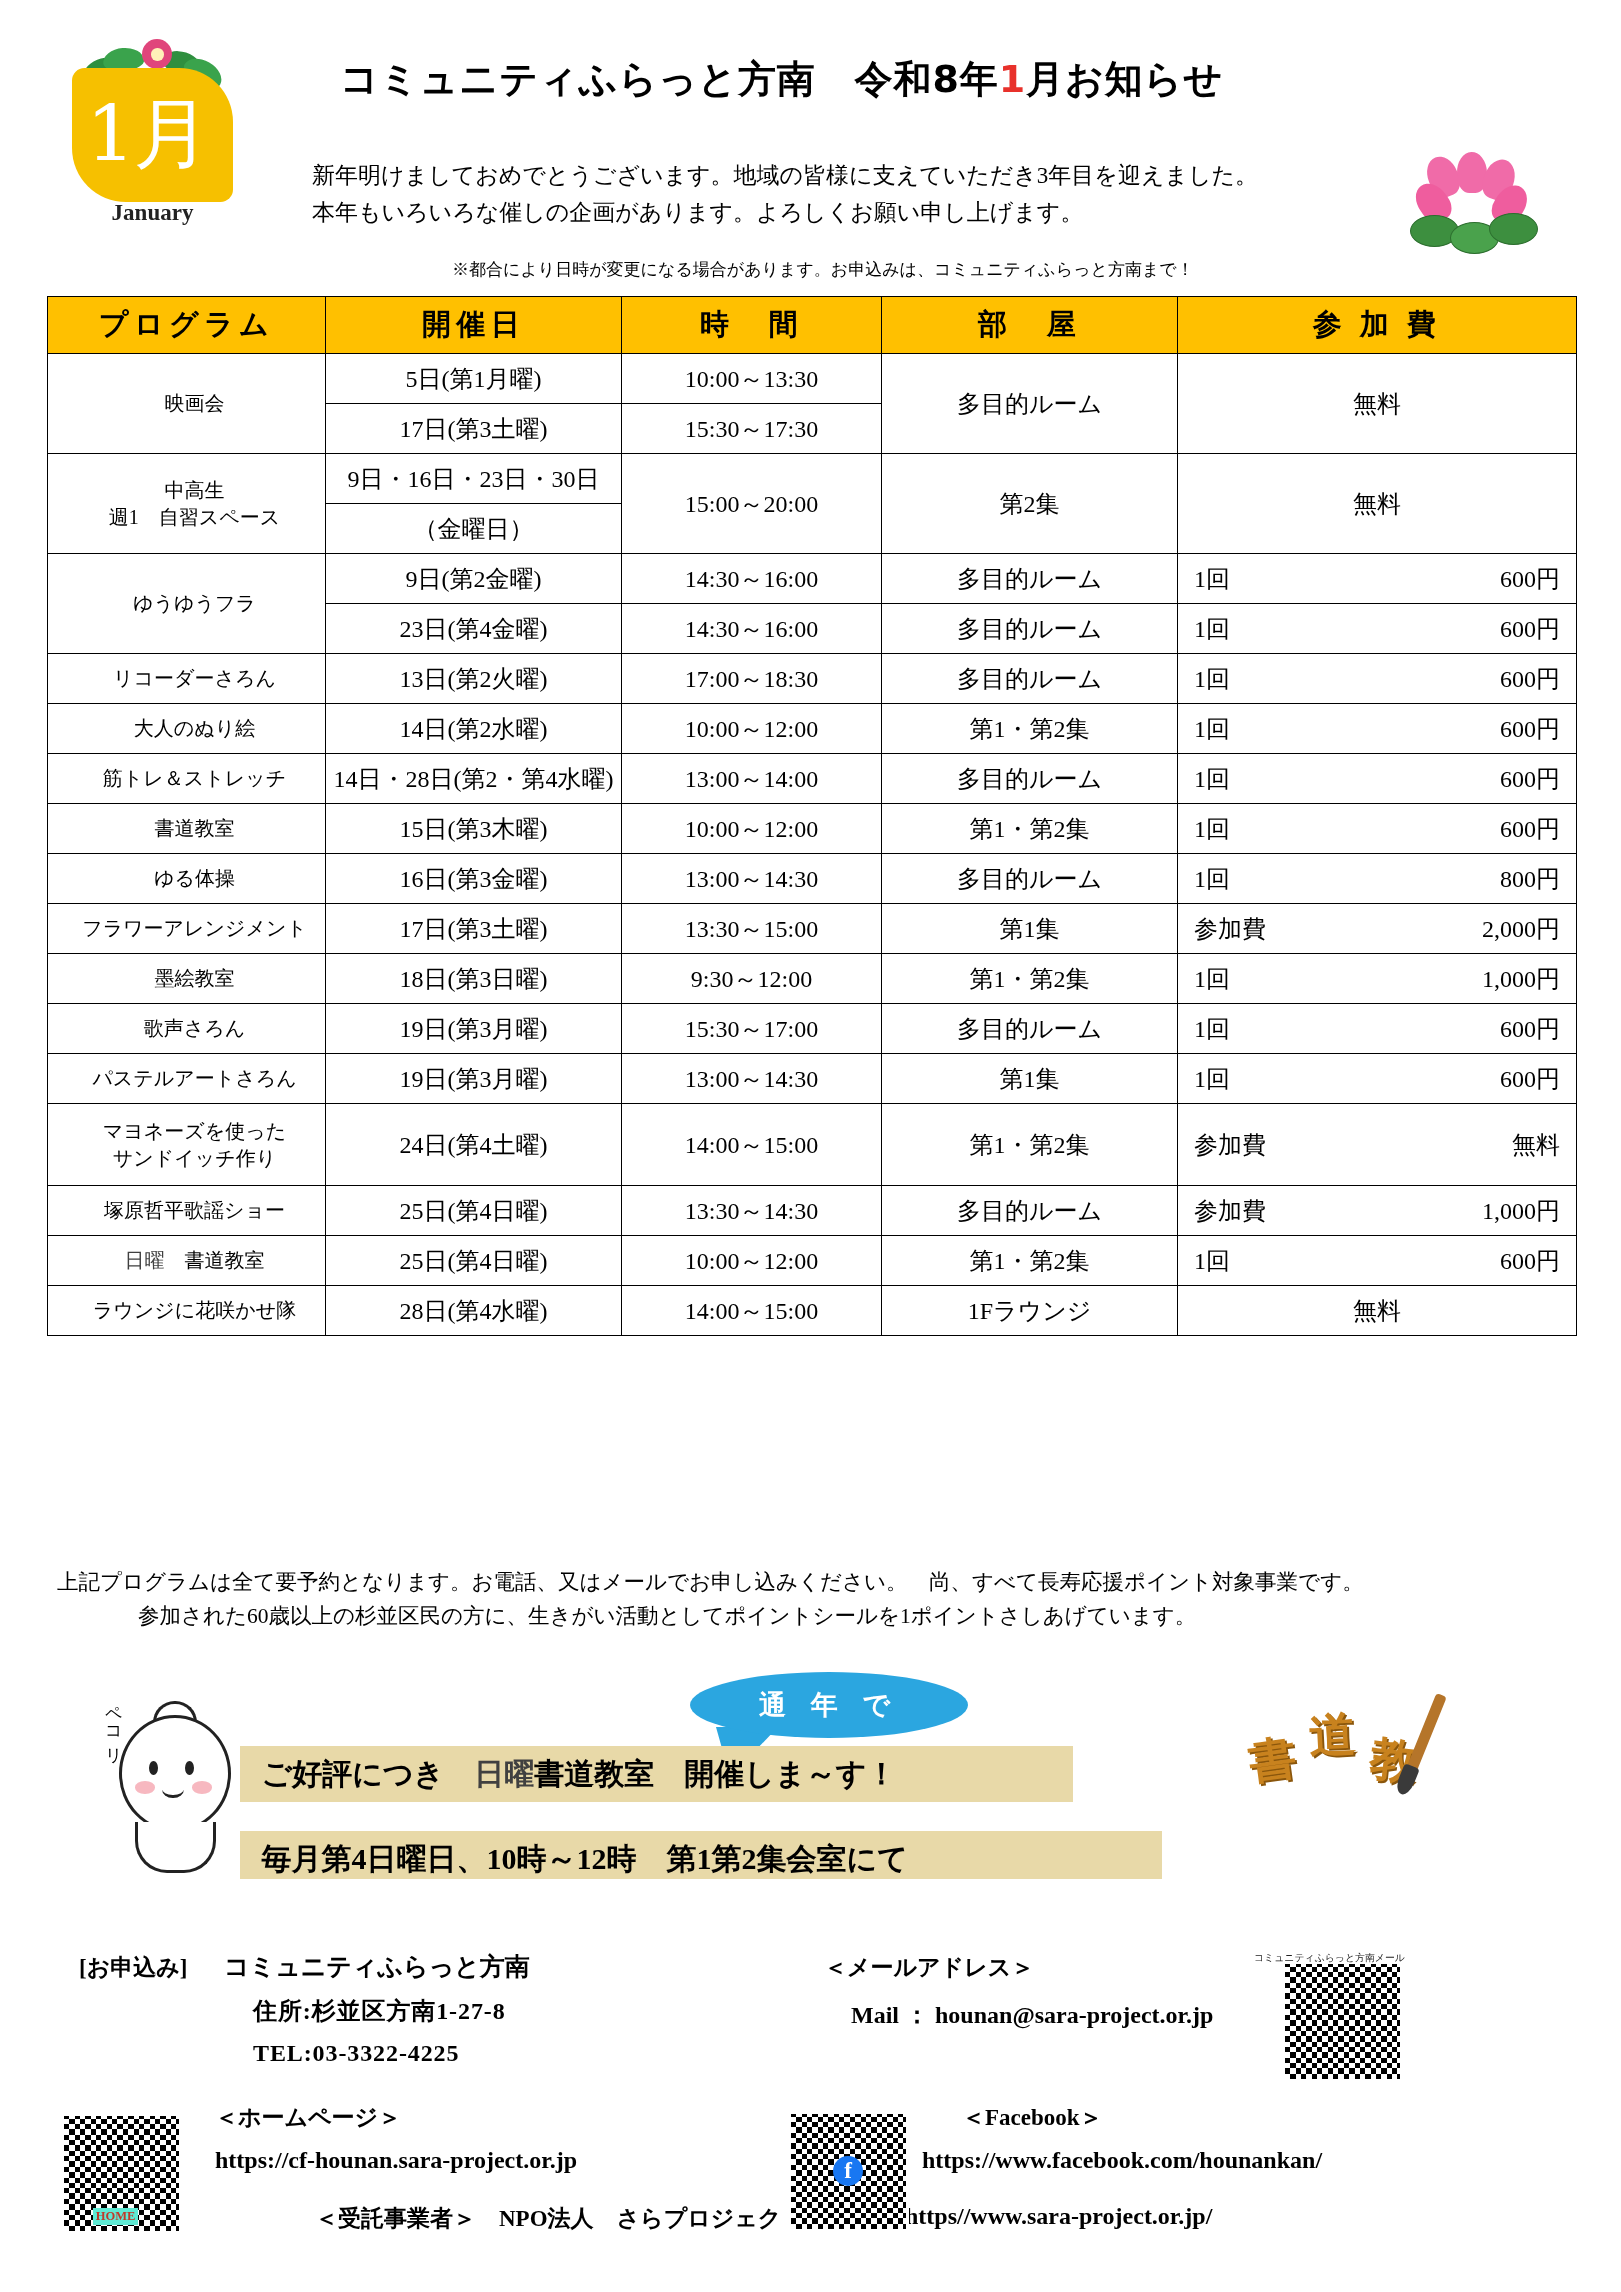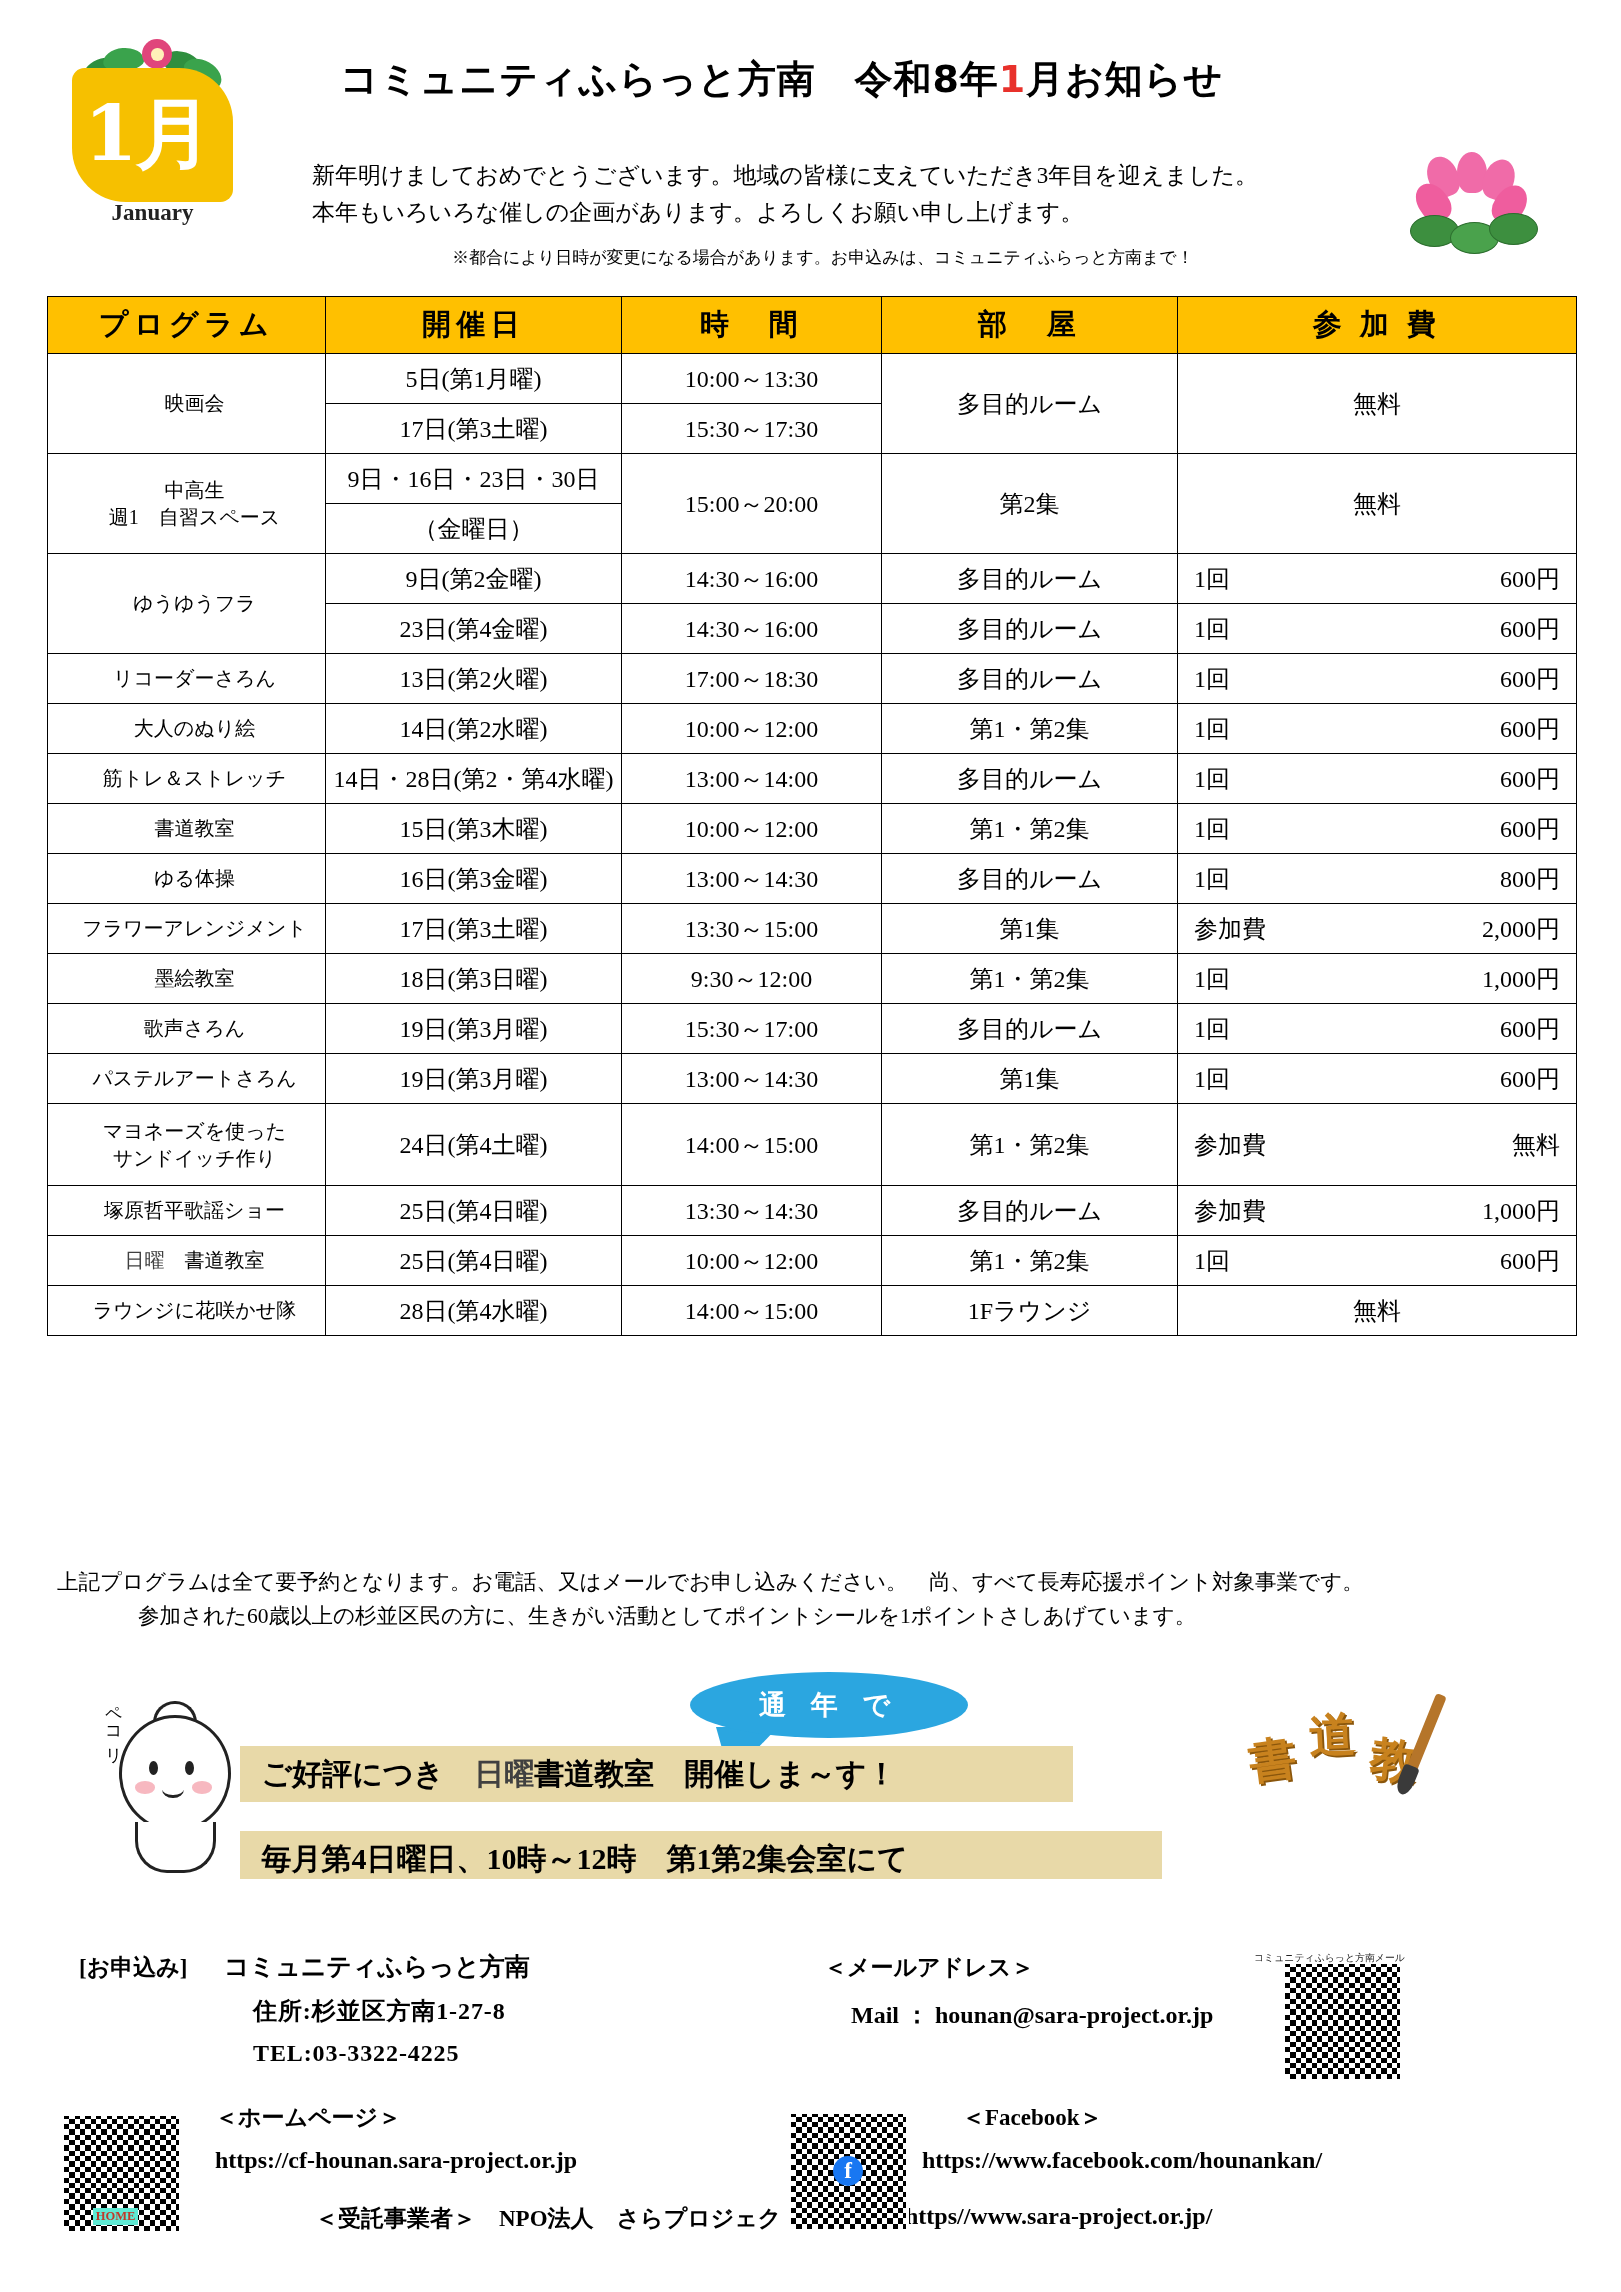--- a/index.html
+++ b/index.html
@@ -46,21 +46,21 @@
     border-radius: 12.5px 54px 12.5px 54px;
   }
   .badge-text {
     position: absolute;
     left: 25px;
     top: 39px;
     width: 151px;
     height: 125px;
     line-height: 125px;
     font-size: 77px;
-    font-weight: bold;
+    font-weight: normal;
     color: #ffffff;
     letter-spacing: -1.8px;
     font-family: "DejaVu Serif", "Liberation Serif", serif;
   }
   .badge-sub {
     position: absolute;
     left: 25px;
     top: 168px;
     width: 161px;
     font-size: 23px;
@@ -118,21 +118,21 @@
     left: 312px;
     top: 157px;
     width: 1057px;
     font-size: 23px;
     line-height: 1.62;
     font-family: "Liberation Serif", "DejaVu Serif", serif;
   }
   .note {
     position: absolute;
     left: 452px;
-    top: 246px;
+    top: 258px;
     font-size: 17px;
     font-family: "Liberation Serif", "DejaVu Serif", serif;
   }
 
   .flower {
     position: absolute;
     right: 82px;
     top: 152px;
     width: 134px;
     height: 107px;

